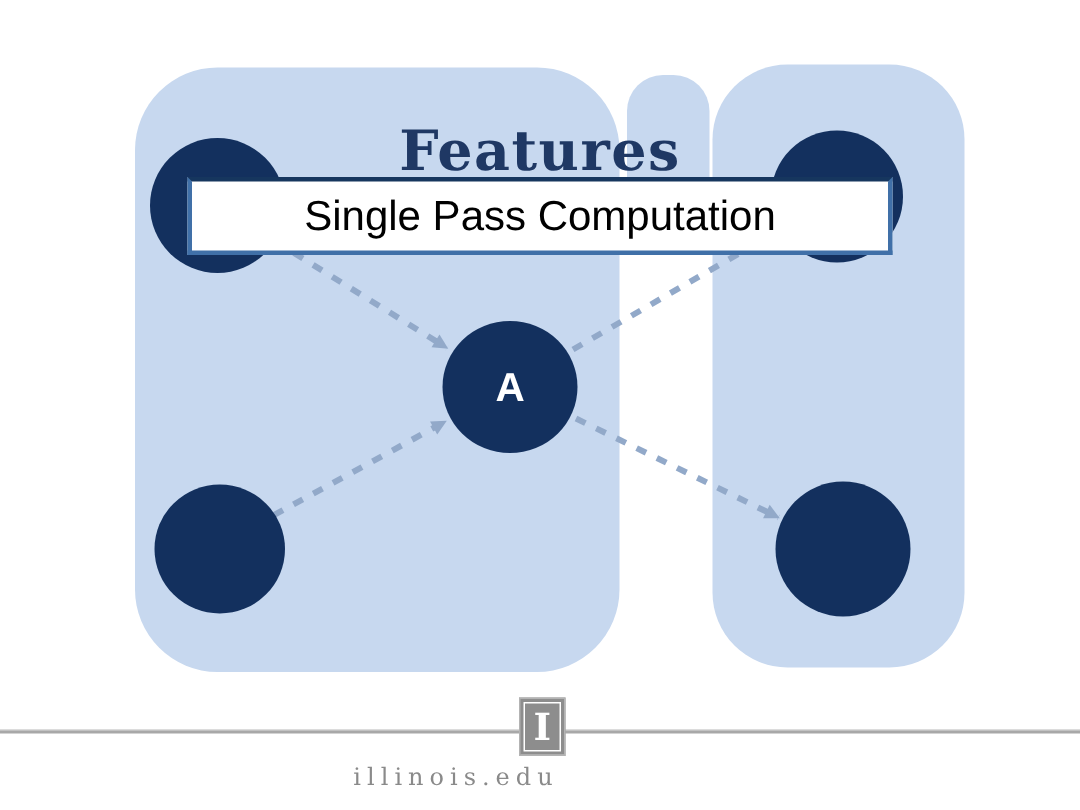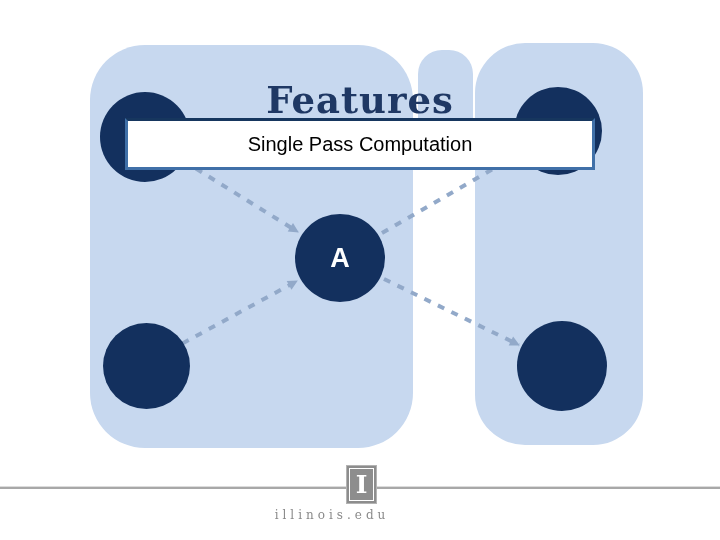--- a/index.html
+++ b/index.html
@@ -32,21 +32,21 @@
     display:flex; align-items:center; justify-content:center;
     color:#ffffff; font-size:27px; font-weight:bold;
   }
 
   
   .label-box {
     position:absolute; background:#ffffff;
     border:3px solid var(--box-border, #4070a8);
     border-top-color:var(--box-border-dark, #16365e);
     display:flex; align-items:center; justify-content:center;
-    font-size:20px; color:#000000; white-space:nowrap;
+    font-size:28px; color:#000000; white-space:nowrap;
   }
   .box-top    { left:125px; top:118px; width:464px; height:46px; }
   .box-bottom { left:133px; top:332px; width:463px; height:47px; }
 
   
   .title {
     position:absolute; left:0; top:46px; width:720px; text-align:center;
     font-family:"DejaVu Serif", serif; font-weight:bold; font-size:37px;
     color:var(--title, #1f3864); letter-spacing:1px;margin-top:32px;
   }
@@ -58,23 +58,22 @@
   }
   .footer-logo {
     position:absolute; left:346px; top:465px; width:29px; height:37px;
     background:var(--footer-gray, #8d8d8d); border:1px solid #b3b3b3;
     box-shadow: inset 0 0 0 2px var(--footer-gray, #8d8d8d), inset 0 0 0 3px #ffffff;
     display:flex; align-items:center; justify-content:center;
     font-family:"DejaVu Serif", serif; font-weight:bold; font-size:25px; color:#ffffff;
   }
   .footer-site {
     position:absolute; left:0; top:508px; width:608px; text-align:center;
-    font-family:"DejaVu Serif", serif; font-size:12px; letter-spacing:4px;
+    font-family:"DejaVu Serif", serif; font-size:16px; letter-spacing:4px;
     color:var(--footer-text, #8a8a8a);
-    padding-left:28px;
   }
 </style>
 </head>
 <body>
 
 <div class="slide">
 
   <div class="panel panel-left"></div>
   <div class="panel panel-arch"></div>
   <div class="panel panel-right"></div>

